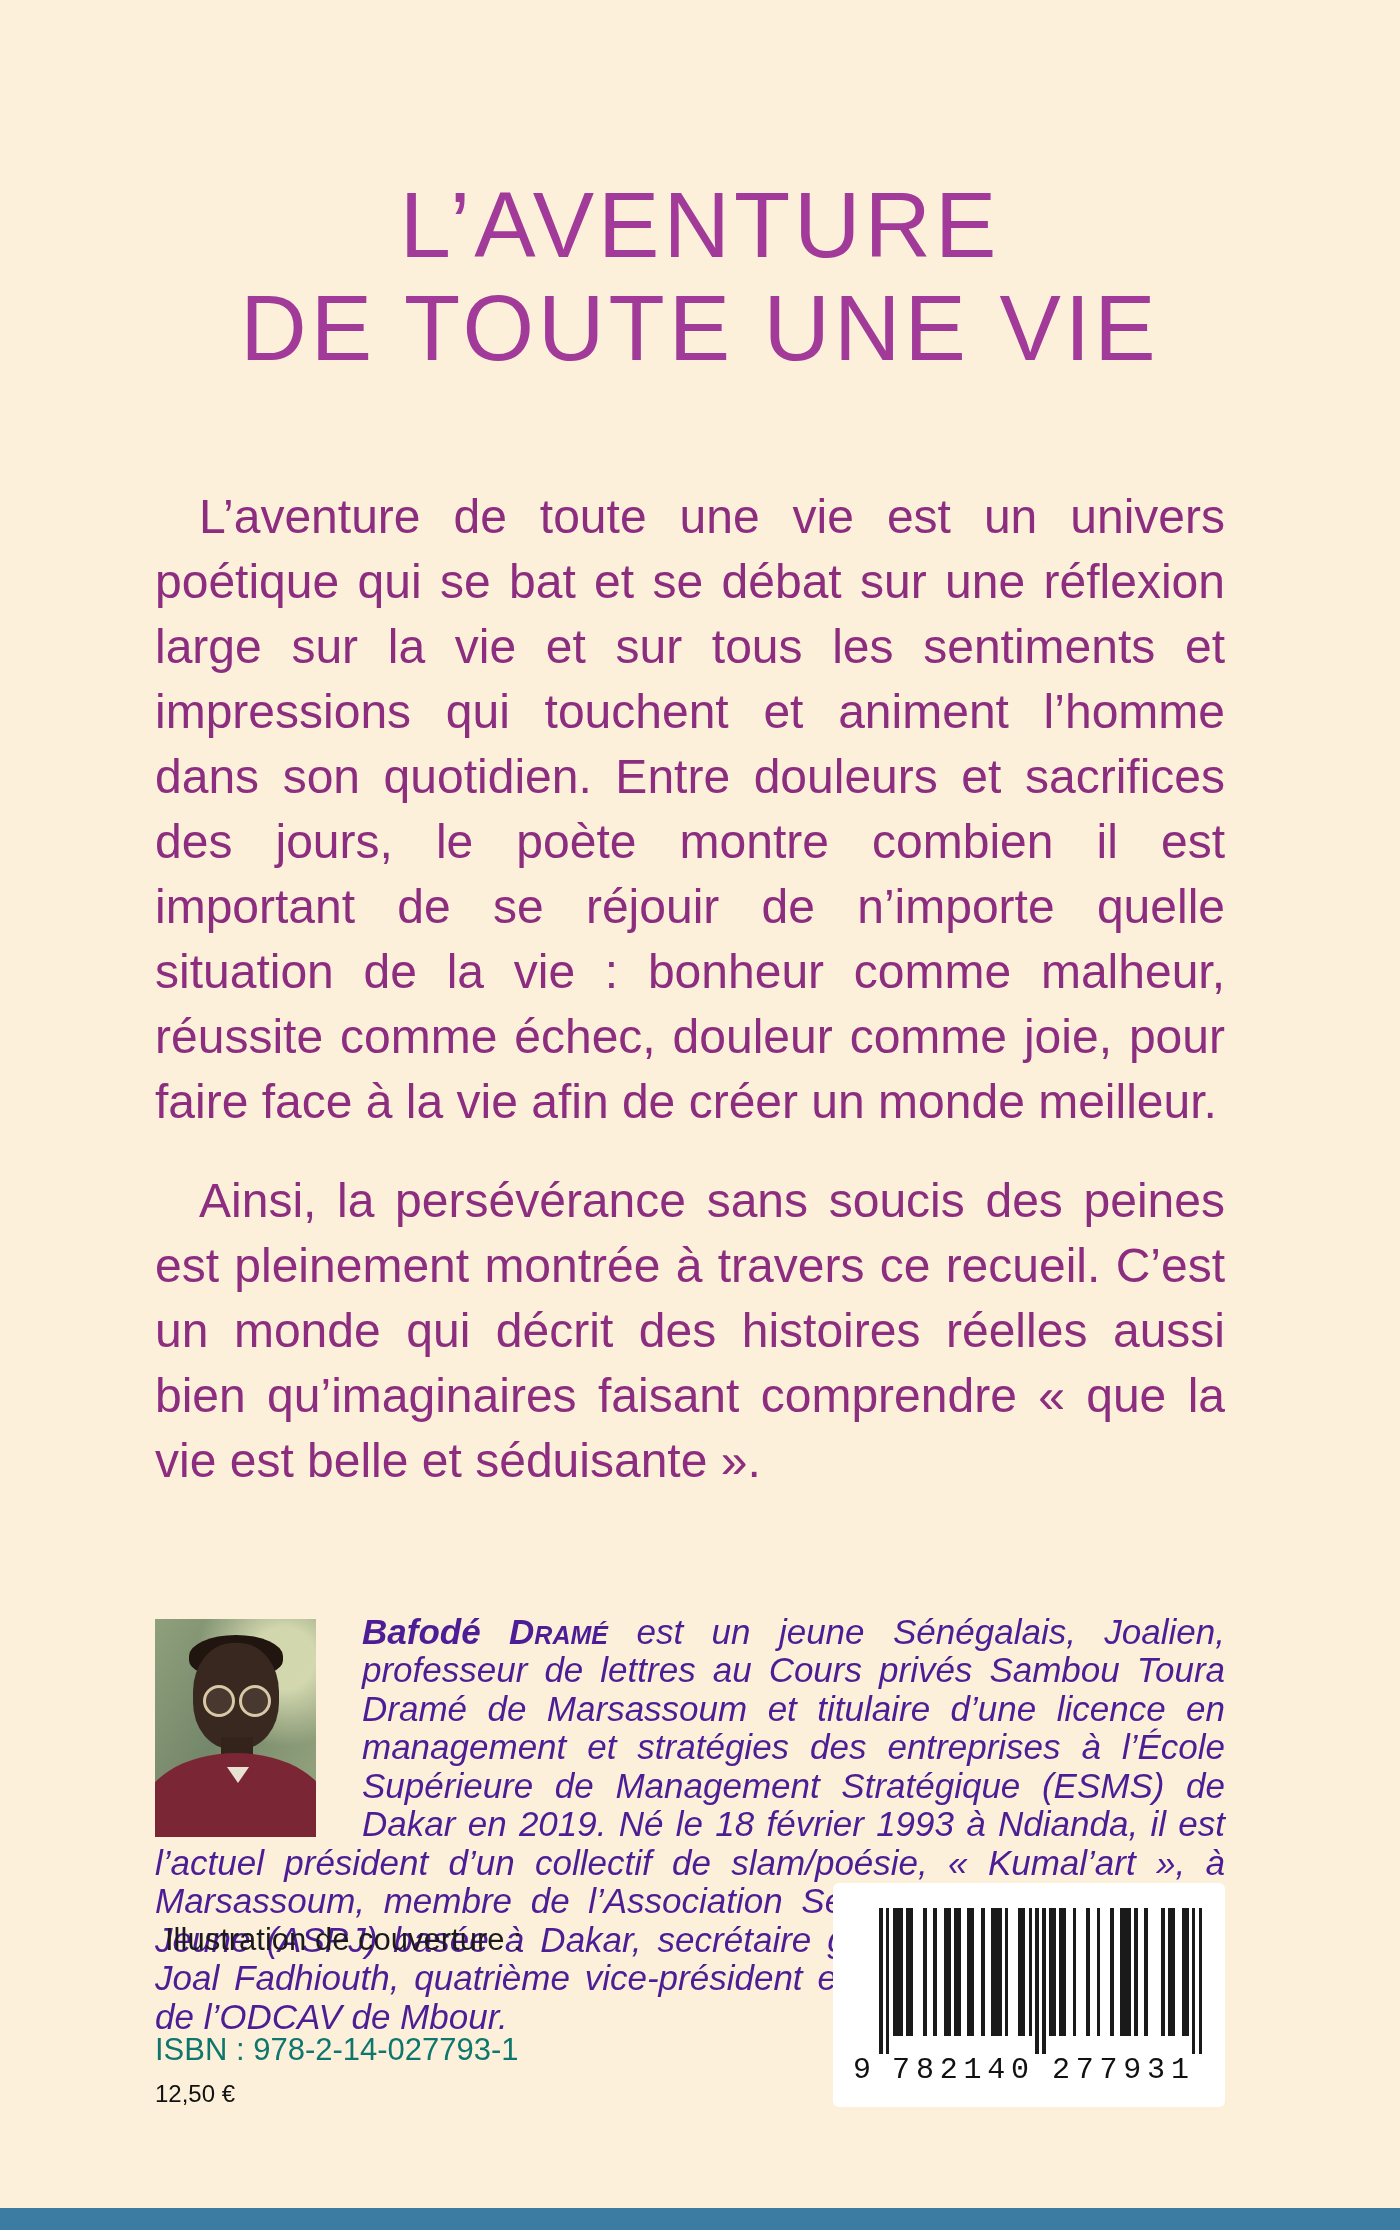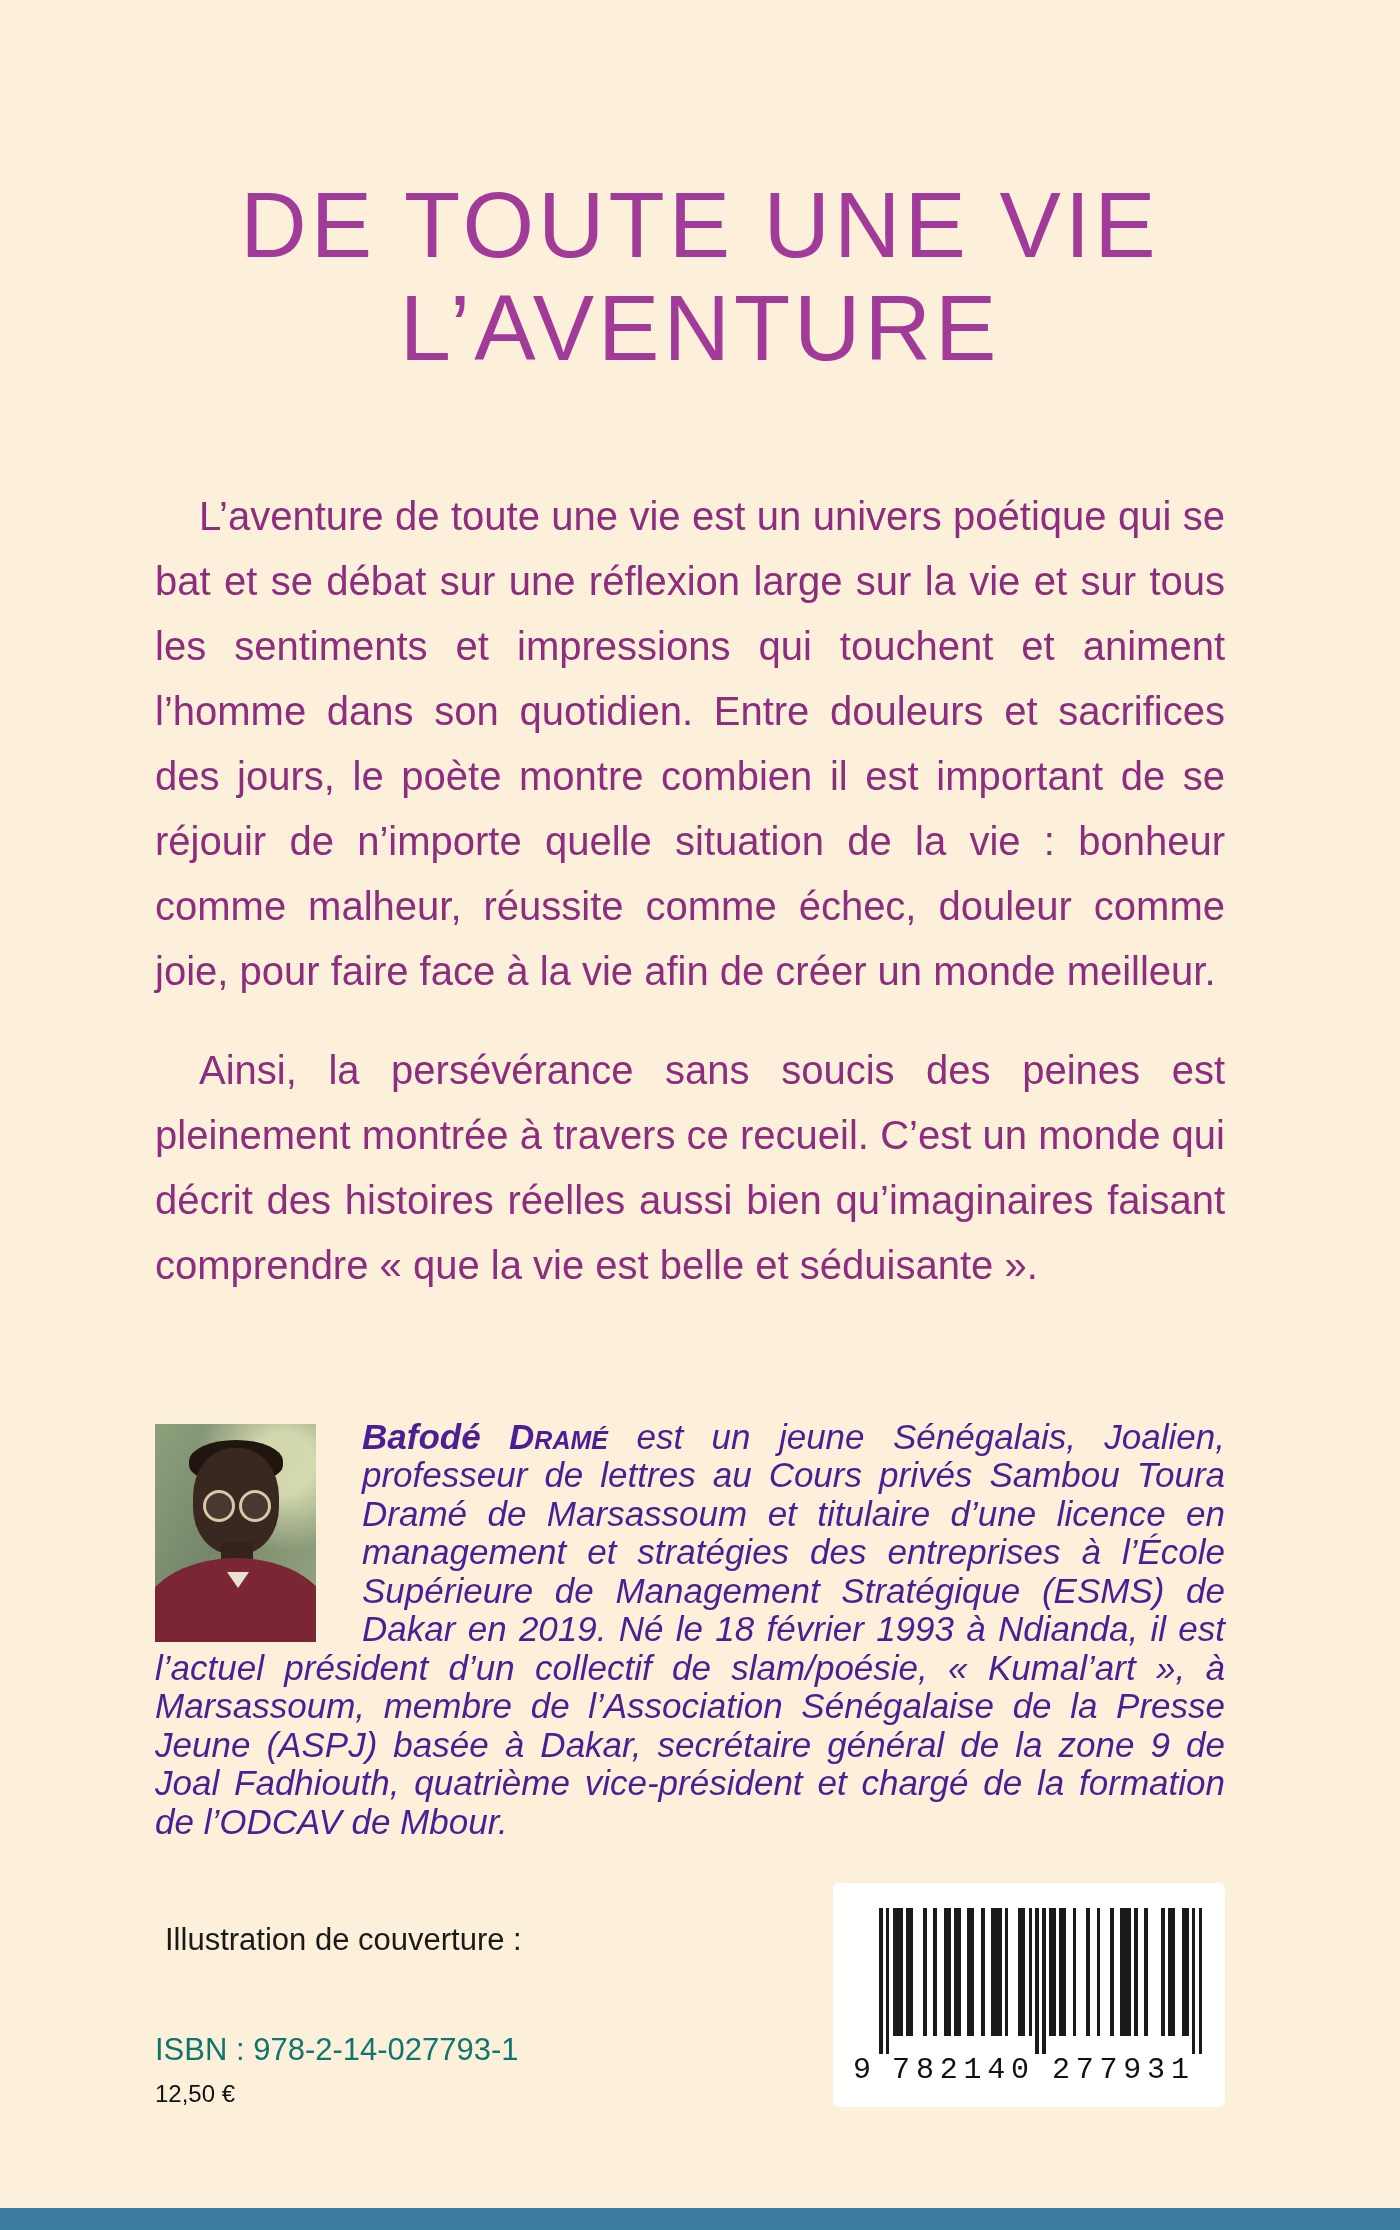--- a/index.html
+++ b/index.html
@@ -21,21 +21,21 @@
     font-size:92px;
     line-height:1.12;
     letter-spacing:4px;
     font-weight:400;
   }
   .title .tline{display:block;}
   
   .synopsis{
     margin:104px 175px 0 155px;
     color:#8c2d7f;
-    font-size:40px;
+    font-size:48px;
     line-height:65px;
     text-align:justify;
   }
   .synopsis p{margin:0;text-indent:44px;}
   .synopsis p + p{margin-top:34px;}
   
   .bio{
     margin:120px 175px 0 155px;
     color:#4c1d95;
     font-style:italic;
@@ -107,22 +107,22 @@
     position:absolute;left:0;right:0;bottom:0;height:22px;
     background:#3d7ca2;
   }
 </style>
 </head>
 <body>
 
 <div class="page">
 
   <h1 class="title">
+    <span class="tline">L’AVENTURE</span>
     <span class="tline">DE TOUTE UNE VIE</span>
-    <span class="tline">L’AVENTURE</span>
   </h1>
 
   <div class="synopsis">
     <p>L’aventure de toute une vie est un univers poétique qui se bat et se débat sur une réflexion large sur la vie et sur tous les sentiments et impressions qui touchent et animent l’homme dans son quotidien. Entre douleurs et sacrifices des jours, le poète montre combien il est important de se réjouir de n’importe quelle situation de la vie : bonheur comme malheur, réussite comme échec, douleur comme joie, pour faire face à la vie afin de créer un monde meilleur.</p>
     <p>Ainsi, la persévérance sans soucis des peines est pleinement montrée à travers ce recueil. C’est un monde qui décrit des histoires réelles aussi bien qu’imaginaires faisant comprendre « que la vie est belle et séduisante ».</p>
   </div>
 
   <div class="bio">
     <span class="photo">
       <span class="hair"></span>

